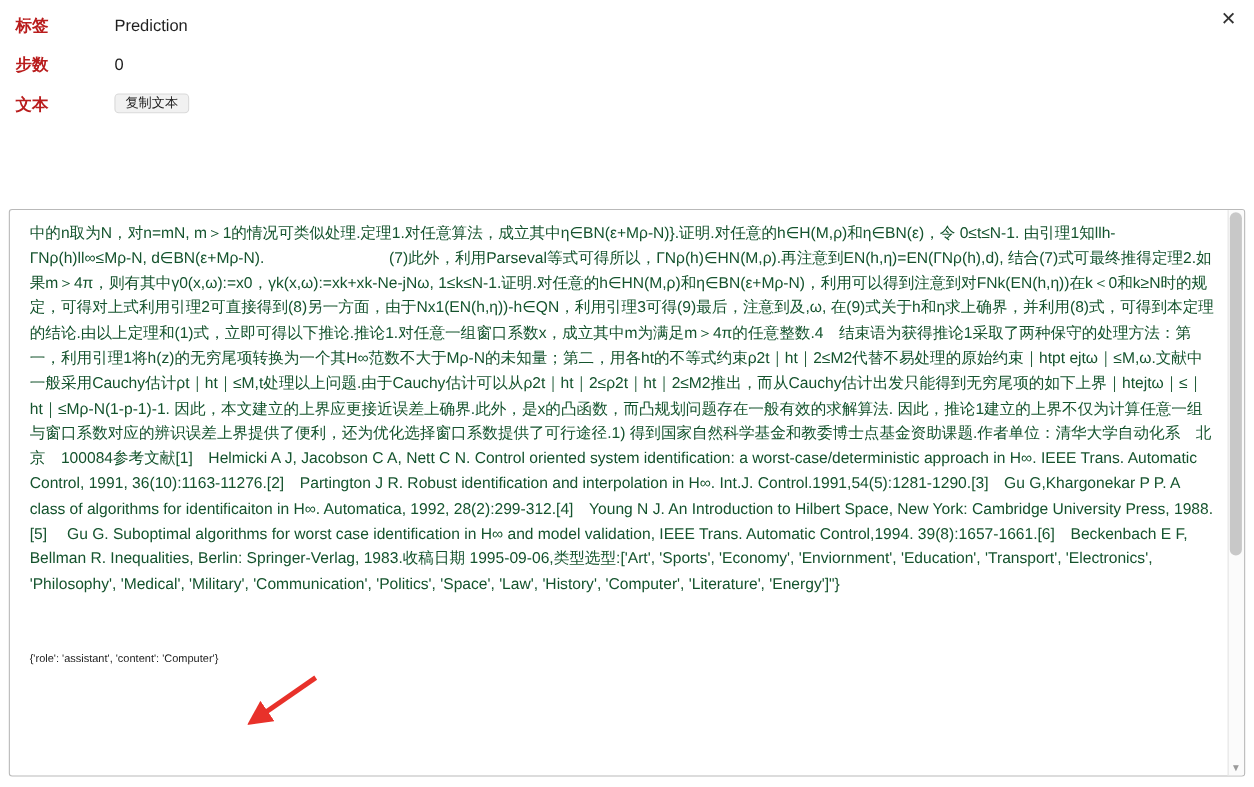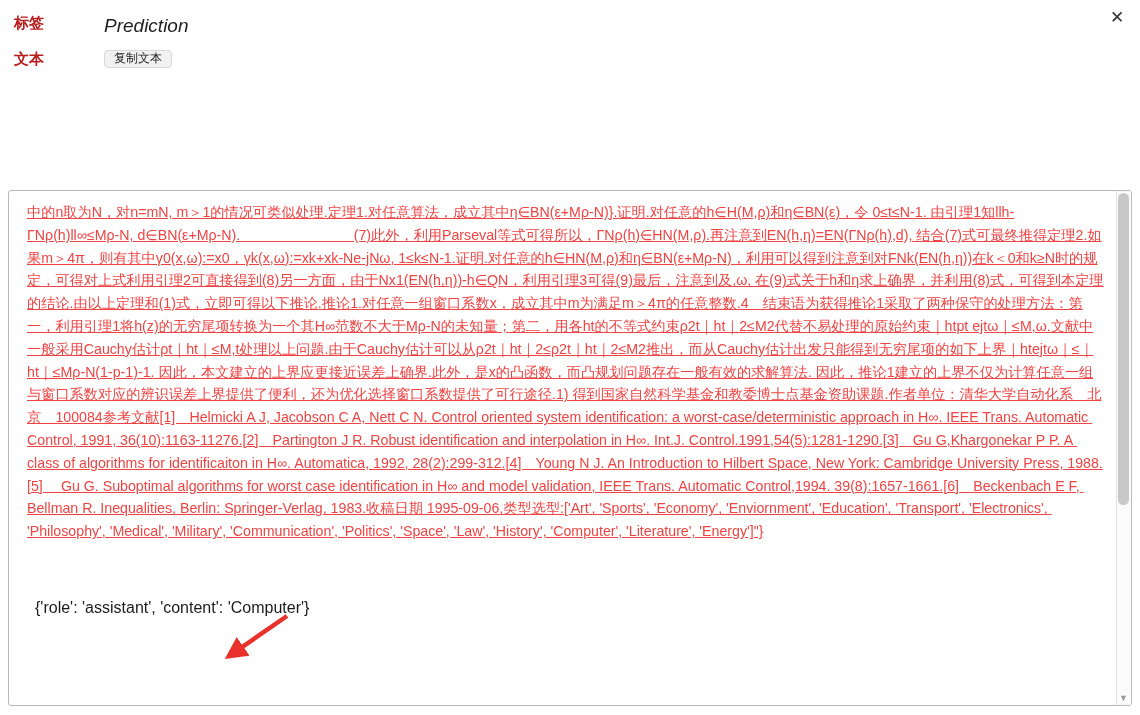--- a/index.html
+++ b/index.html
@@ -46,24 +46,23 @@
     margin-bottom: 0px;
   }
   .meta-label {
     width: 90px;
     font-weight: bold;
     font-size: 15px;
     color: #b91c1c;
     padding-top: 2px;
   }
   .meta-value {
-    font-size: 19px;
+    font-size: 15px;
     color: #1f1f1f;
     padding-top: 3px;
-    font-style: italic;
   }
   .copy-btn {
     display: inline-block;
     font-size: 12px;
     background: #f1f1f1;
     border: 1px solid #d9d9d9;
     border-radius: 4px;
     padding: 0 9px;
     color: #222222;
     cursor: pointer;
@@ -88,32 +87,31 @@
     left: 0; top: 0;
     width: 1108px;
     height: 514px;
     overflow: hidden;
     padding: 10px 12px 10px 18px;
     box-sizing: border-box;
   }
   .body-text {
     font-size: 14.2px;
     line-height: 22.8px;
-    color: #ef4444;
+    color: #14532d;
     white-space: pre-wrap;
     word-break: break-word;
     letter-spacing: 0px;
     margin: 0;
-    text-decoration: underline;
   }
   .assistant-line {
-    font-size: 16px;
+    font-size: 10px;
     line-height: 22.8px;
     color: #1b1b1b;
-    margin: 8px;
+    margin: 0;
     padding-top: 46px;
     white-space: pre-wrap;
   }
 
   
   .scrollbar-track {
     position: absolute;
     right: 0;
     top: 0;
     width: 15px;
@@ -156,20 +154,24 @@
 <body>
 
 <div class="panel">
 
   <button class="close-btn">✕</button>
 
   <div class="meta">
     <div class="meta-row">
       <div class="meta-label">标签</div>
       <div class="meta-value">Prediction</div>
+    </div>
+    <div class="meta-row">
+      <div class="meta-label">步数</div>
+      <div class="meta-value">0</div>
     </div>
     <div class="meta-row">
       <div class="meta-label">文本</div>
       <div>
         <span class="copy-btn">复制文本</span>
       </div>
     </div>
   </div>
 
   <div class="text-area-wrap">

